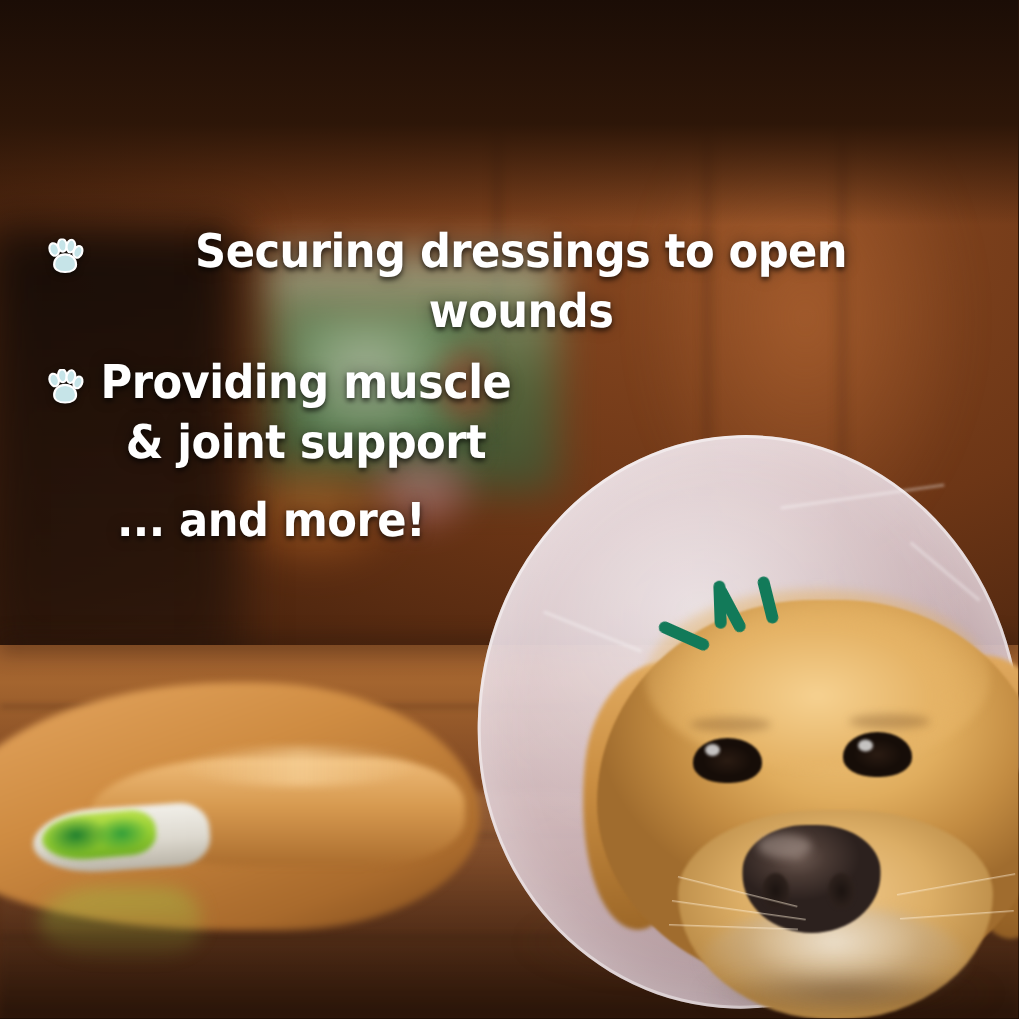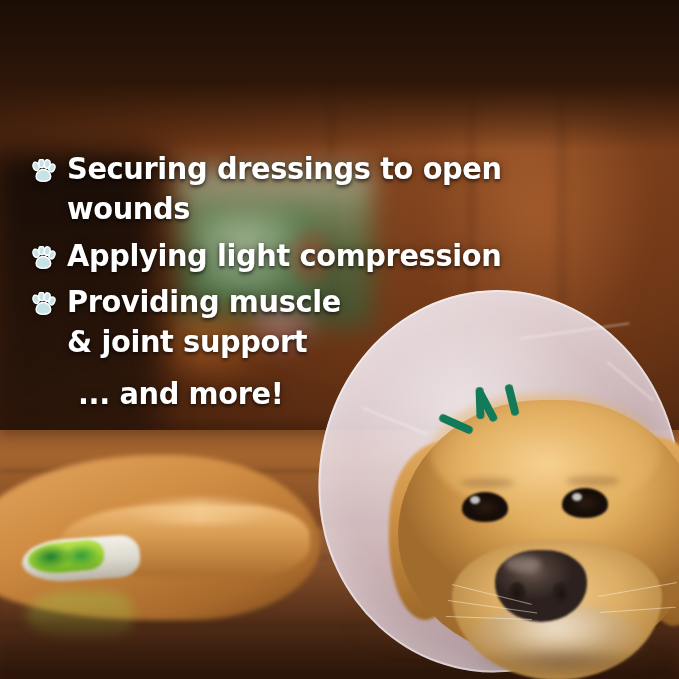--- a/index.html
+++ b/index.html
@@ -239,21 +239,21 @@
     line-height:1.18;
     letter-spacing:-.3px;
     text-align:center;
     white-space:nowrap;
     transform:scaleX(.92);
     text-shadow:0 2px 3px rgba(0,0,0,.45);
   }
 
   
   .bullets{position:absolute;left:30px;top:148px;width:640px;}
-  .bullet-row{display:flex;align-items:flex-start;margin-bottom:6px;}
+  .bullet-row{display:flex;align-items:flex-start;margin-bottom:6px;text-align:center;}
   .paw-icon{
     flex:0 0 auto;width:26px;height:26px;margin-top:11px;margin-right:11px;
     filter:drop-shadow(0 1px 2px rgba(0,0,0,.6));
   }
   .bullet-text{
     color:#ffffff;
     font-family:"DejaVu Sans", sans-serif;
     font-weight:bold;
     font-size:31px;
     line-height:1.30;
@@ -356,32 +356,20 @@
           <ellipse cx="28.5" cy="11" rx="7" ry="10.5" transform="rotate(-6 28.5 11)"></ellipse>
           <ellipse cx="42.5" cy="12.5" rx="7" ry="10.5" transform="rotate(9 42.5 12.5)"></ellipse>
           <ellipse cx="54" cy="22" rx="7" ry="10" transform="rotate(22 54 22)"></ellipse>
           <path d="M33 26c10 0 18 7.5 18 16.5 0 7.5-6.5 12.5-18 12.5S15 50 15 42.5C15 33.5 23 26 33 26z"></path>
         </g>
       </svg>
       <div class="bullet-text">Securing dressings to open wounds</div>
     </div>
 
 
-    <div class="bullet-row">
-      <svg class="paw-icon" viewBox="0 0 64 64">
-        <g stroke="#ffffff" stroke-width="3.5" fill="#c6e4e8">
-          <ellipse cx="15" cy="18" rx="7.5" ry="10.5" transform="rotate(-18 15 18)"></ellipse>
-          <ellipse cx="28.5" cy="11" rx="7" ry="10.5" transform="rotate(-6 28.5 11)"></ellipse>
-          <ellipse cx="42.5" cy="12.5" rx="7" ry="10.5" transform="rotate(9 42.5 12.5)"></ellipse>
-          <ellipse cx="54" cy="22" rx="7" ry="10" transform="rotate(22 54 22)"></ellipse>
-          <path d="M33 26c10 0 18 7.5 18 16.5 0 7.5-6.5 12.5-18 12.5S15 50 15 42.5C15 33.5 23 26 33 26z"></path>
-        </g>
-      </svg>
-      <div class="bullet-text">Applying light compression</div>
-    </div>
 
     <div class="bullet-row">
       <svg class="paw-icon" viewBox="0 0 64 64">
         <g stroke="#ffffff" stroke-width="3.5" fill="#c6e4e8">
           <ellipse cx="15" cy="18" rx="7.5" ry="10.5" transform="rotate(-18 15 18)"></ellipse>
           <ellipse cx="28.5" cy="11" rx="7" ry="10.5" transform="rotate(-6 28.5 11)"></ellipse>
           <ellipse cx="42.5" cy="12.5" rx="7" ry="10.5" transform="rotate(9 42.5 12.5)"></ellipse>
           <ellipse cx="54" cy="22" rx="7" ry="10" transform="rotate(22 54 22)"></ellipse>
           <path d="M33 26c10 0 18 7.5 18 16.5 0 7.5-6.5 12.5-18 12.5S15 50 15 42.5C15 33.5 23 26 33 26z"></path>
         </g>

